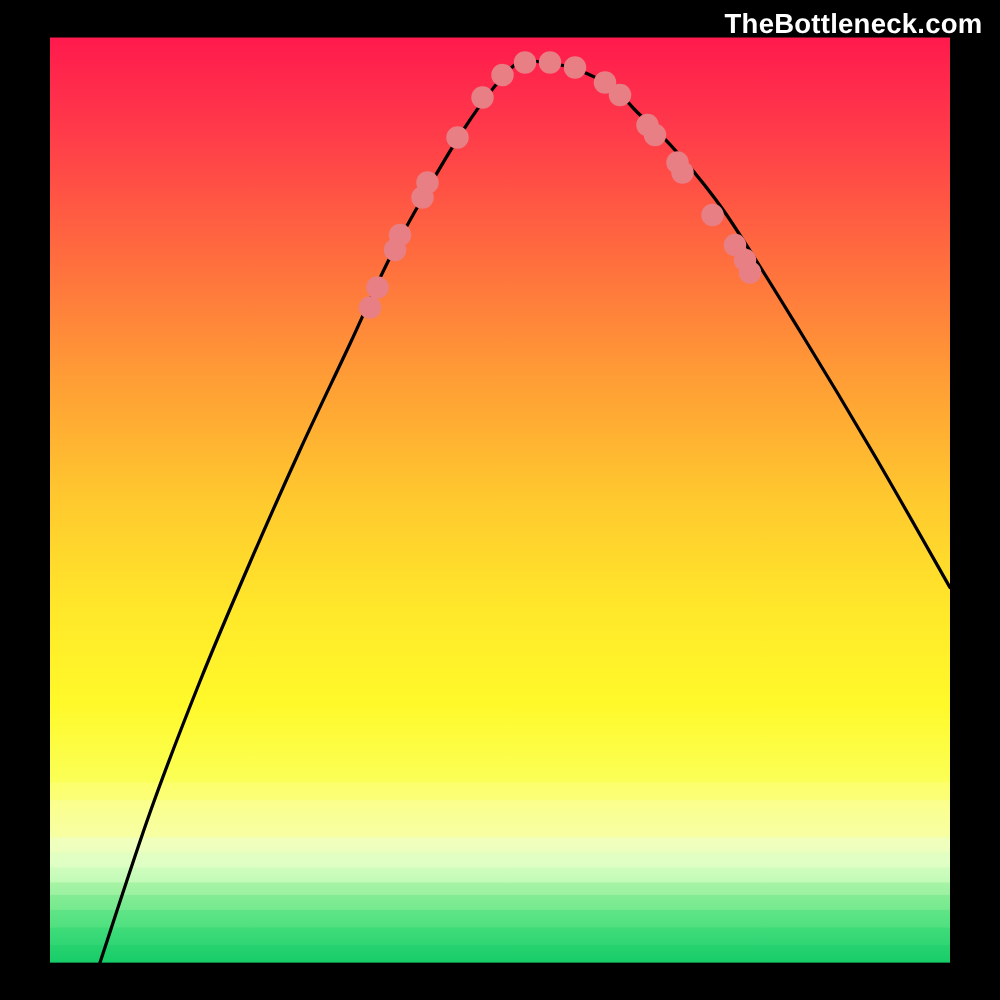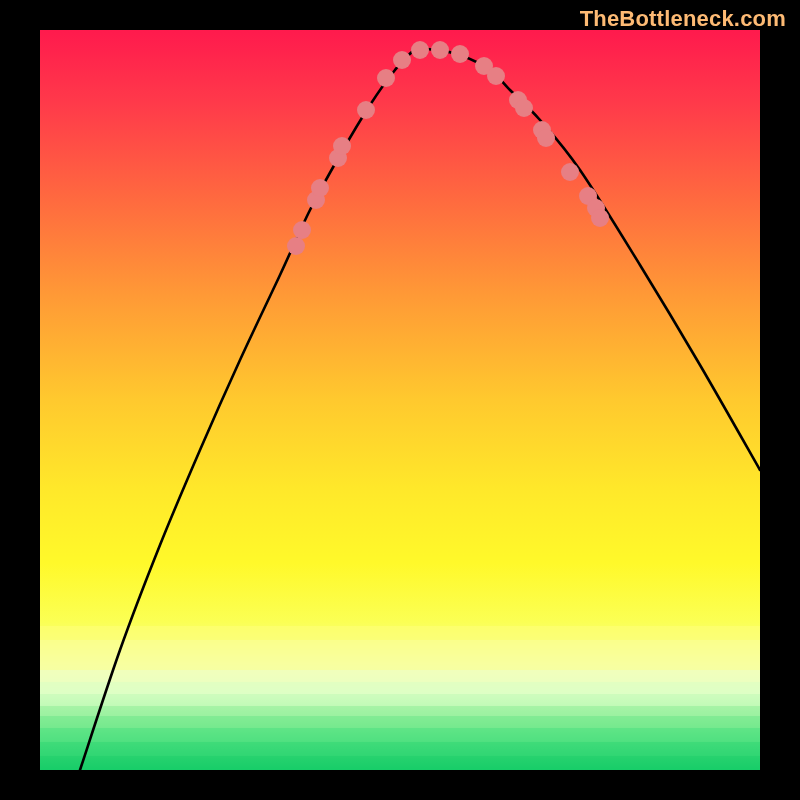--- a/index.html
+++ b/index.html
@@ -42,21 +42,21 @@
   .band {
     position: absolute;
     left: 0;
     width: 100%;
     opacity: 0.55;
   }
   .watermark {
     position: absolute;
     top: 6px;
     right: 14px;
-    color: #fdba74;
+    color: #ffffff;
     font-size: 22px;
     font-weight: 600;
     letter-spacing: 0.2px;
     user-select: none;
   }
   svg.curve {
     position: absolute;
     left: 0;
     top: 0;
     width: 720px;

